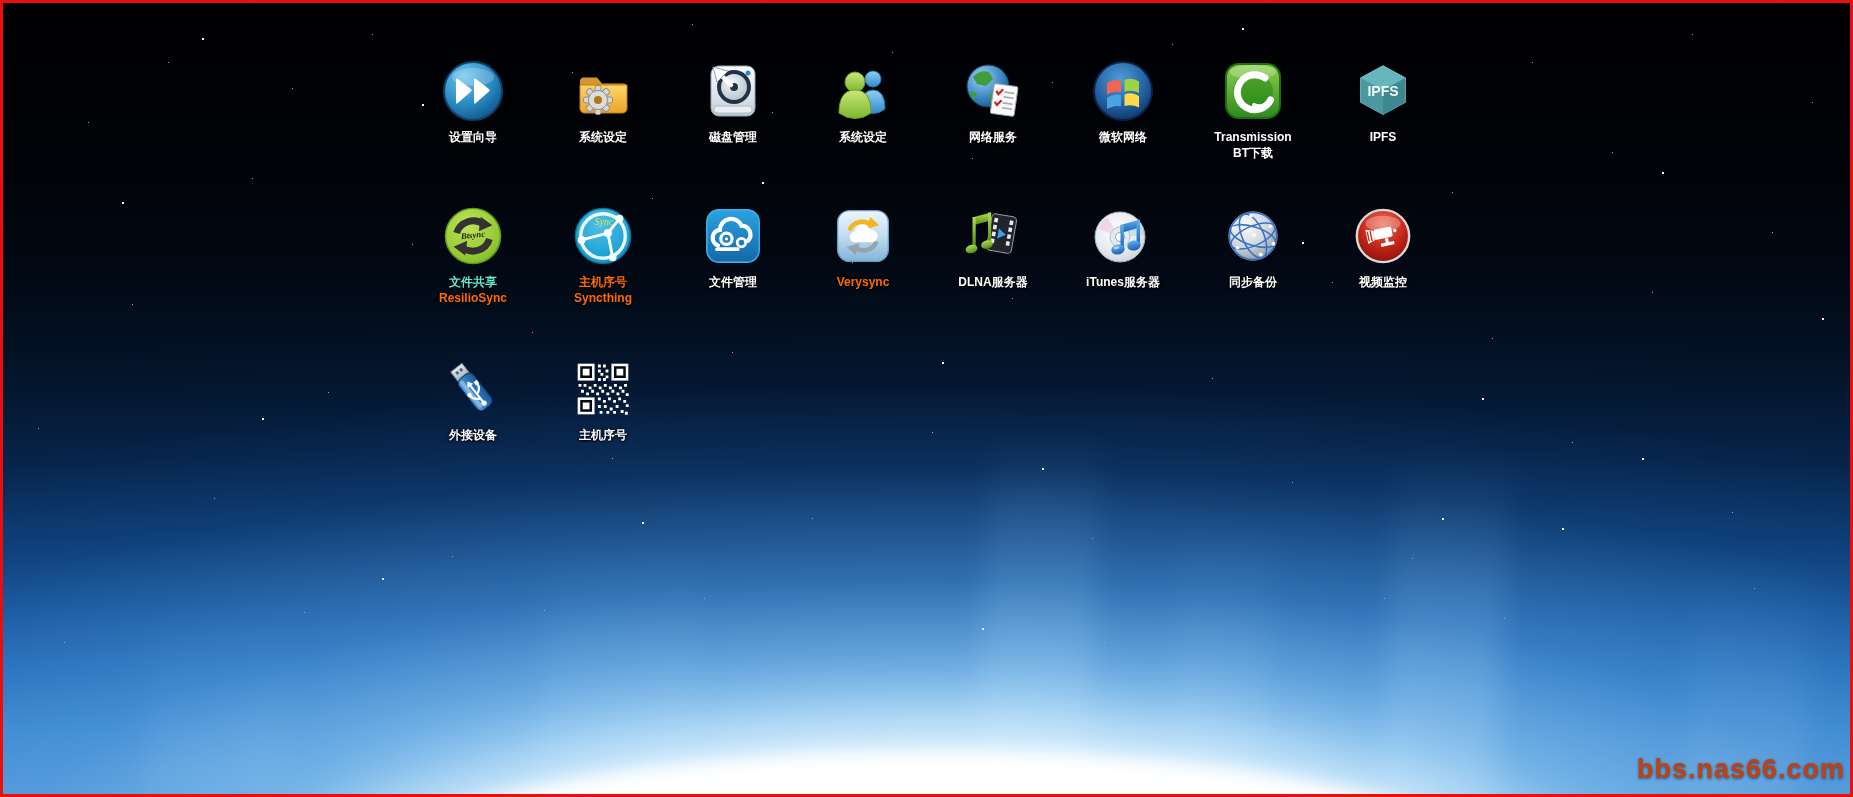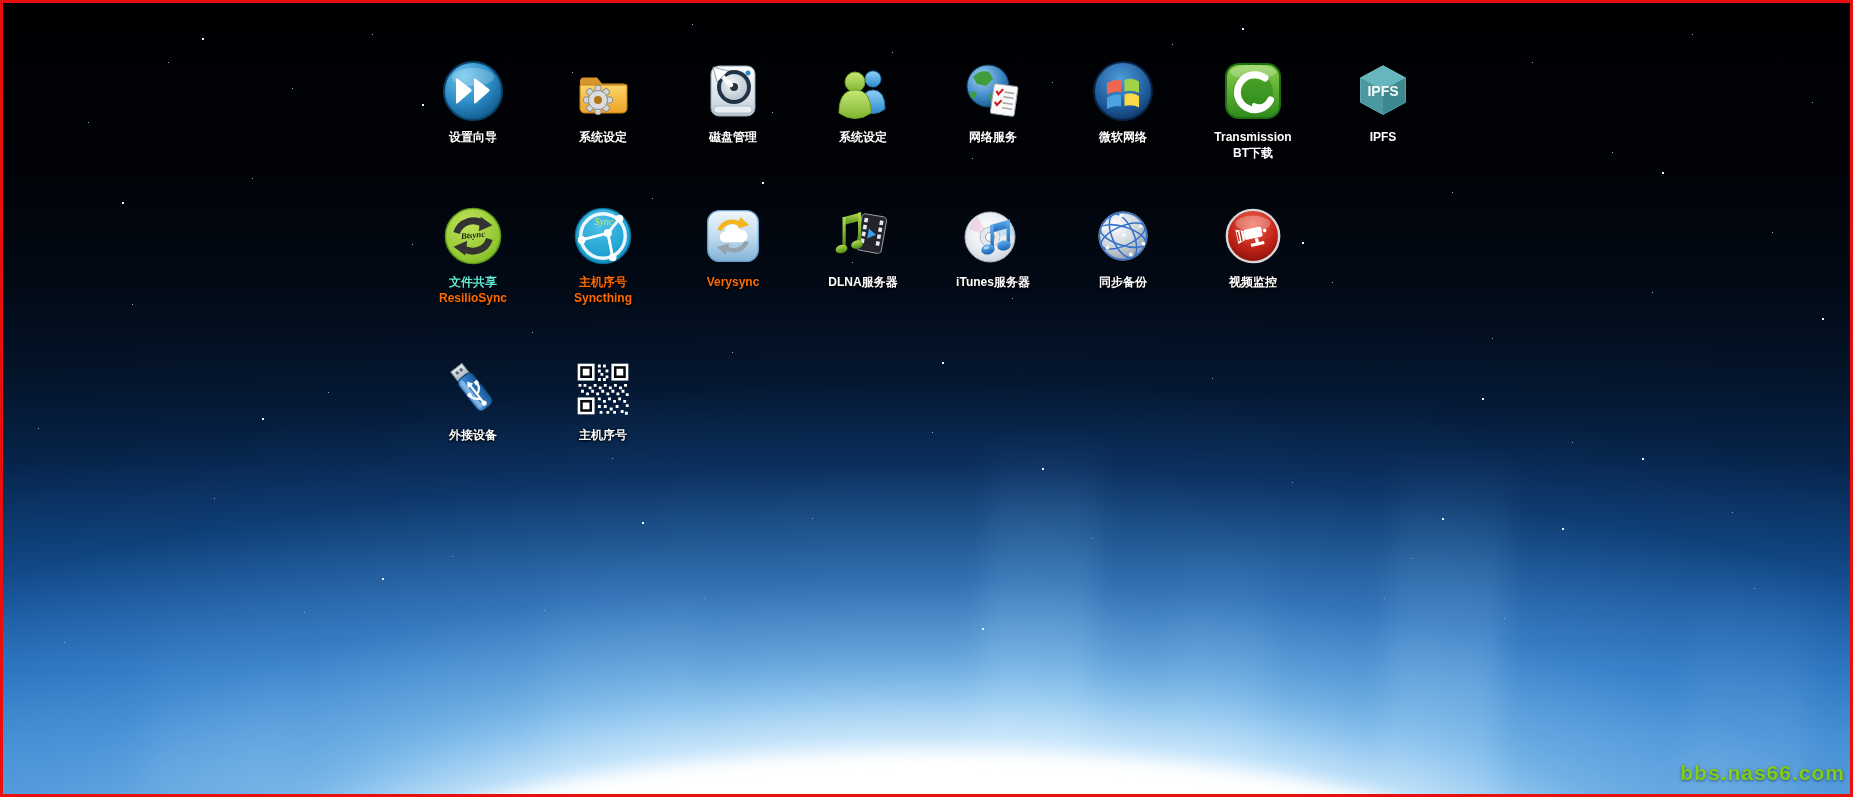--- a/index.html
+++ b/index.html
@@ -54,21 +54,21 @@
 
   
   .row{position:absolute;left:408px;display:flex;}
   .row1{top:58px}.row2{top:203px}.row3{top:356px}
   .cell{width:130px;display:flex;flex-direction:column;align-items:center;cursor:pointer;}
   .iconbox{width:66px;height:66px;display:flex;align-items:center;justify-content:center;margin-bottom:5px;}
   .label{font-weight:bold;font-size:12px;line-height:16px;color:#fff;text-align:center;
     text-shadow:0 1px 2px rgba(0,0,0,.95),0 0 3px rgba(0,0,0,.8);white-space:nowrap;}
 
   
-  .watermark{position:absolute;right:8px;bottom:12px;font-size:21px;font-weight:bold;color:#84cc16;
+  .watermark{position:absolute;right:8px;bottom:12px;font-size:27px;font-weight:bold;color:#c2410c;
     text-shadow:0 1px 3px rgba(10,40,80,.7);letter-spacing:1px;margin-left:29px;}
   .red-border{position:absolute;inset:0;border:3px solid #ea0f0f;pointer-events:none;z-index:50;}
 </style>
 </head>
 <body>
 
 <div class="screen">
   <div class="bg-base"></div>
   <div class="ray ray5"></div>
   <div class="ray ray1"></div>
@@ -301,20 +301,39 @@
           <circle cx="10" cy="36" r="4" fill="#fff"></circle>
           <circle cx="49" cy="14" r="4" fill="#fff"></circle>
           <circle cx="42" cy="54" r="4" fill="#fff"></circle>
           <text x="33" y="21" text-anchor="middle" font-size="10" font-style="italic" fill="#d8e455" font-family="Liberation Serif, DejaVu Serif, serif">Sync</text>
         </svg>
       </div>
       <div class="label" style="color: rgb(255, 106, 0);">主机序号</div>
       <div class="label" style="color: rgb(255, 106, 0);">Syncthing</div>
     </div>
 
+    <div class="cell">
+      <div class="iconbox">
+        <svg width="60" height="60" viewBox="0 0 64 64">
+          <defs>
+              <linearGradient id="w11" x1="0" y1="0" x2="0" y2="1">
+            <stop offset="0" stop-color="#2ba2e0"></stop>
+                <stop offset="1" stop-color="#1468a8"></stop>
+          </linearGradient>
+            </defs>
+          <rect x="4" y="4" width="56" height="56" rx="13" fill="url(#w11)" stroke="#3fb4ec" stroke-width="1.5"></rect>
+          <path d="M16 42a8.5 8.5 0 0 1 2-16.5A12 12 0 0 1 41 21a9.5 9.5 0 0 1 7 16" fill="none" stroke="#fff" stroke-width="4.5" stroke-linecap="round"></path>
+          <circle cx="25" cy="35" r="6" fill="none" stroke="#fff" stroke-width="3.5"></circle>
+          <circle cx="25" cy="35" r="1.8" fill="#fff"></circle>
+          <circle cx="41" cy="39" r="4.5" fill="none" stroke="#fff" stroke-width="3"></circle>
+          <path d="M15 46h22" stroke="#fff" stroke-width="4" stroke-linecap="round"></path>
+        </svg>
+      </div>
+      <div class="label">文件管理</div>
+    </div>
 
     <div class="cell">
       <div class="iconbox">
         <svg width="58" height="58" viewBox="0 0 64 64">
           <defs>
               <linearGradient id="w12" x1="0" y1="0" x2="0" y2="1">
             <stop offset="0" stop-color="#eef6fb"></stop>
                 <stop offset=".5" stop-color="#c2ddf0"></stop>
                 <stop offset="1" stop-color="#82b2d8"></stop>
           </linearGradient>

